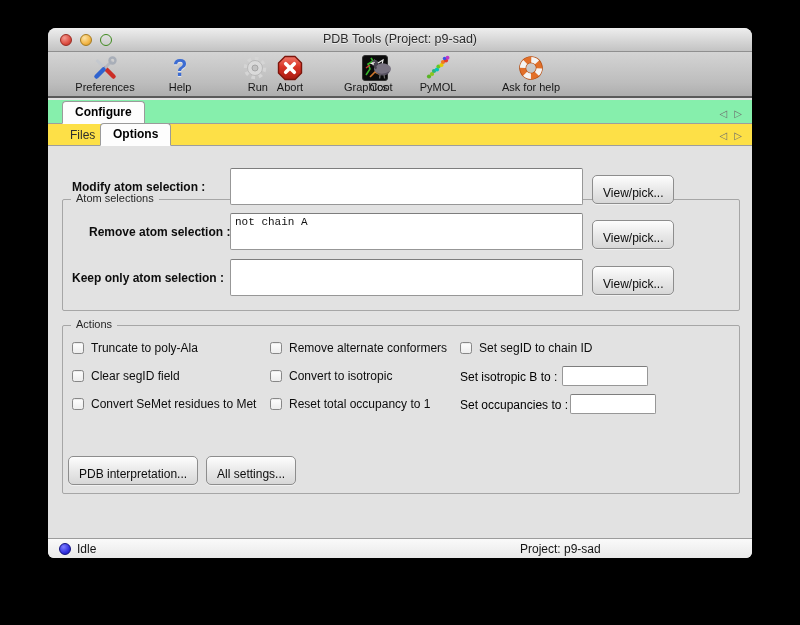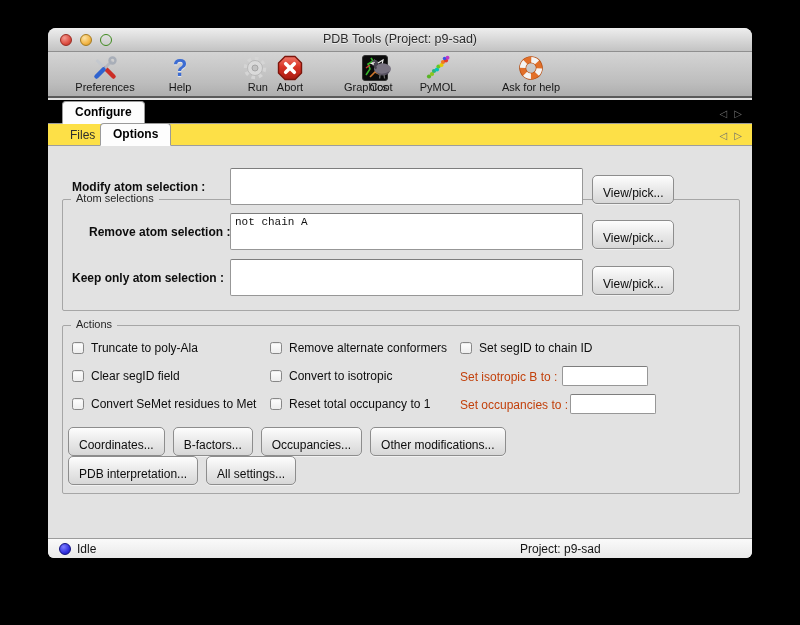--- a/index.html
+++ b/index.html
@@ -26,21 +26,21 @@
   .toolbar{position:absolute;left:0;top:24px;right:0;height:46px;
     background:linear-gradient(#d4d4d4,#bdbdbd 70%,#aeaeae);
     border-bottom:2px solid #5a5a5a;}
   .tool{position:absolute;top:2px;display:flex;flex-direction:column;align-items:center;}
   .tool .ticon{height:27px;display:flex;align-items:center;justify-content:center;}
   .tool .tlabel{font-size:11px;color:#161616;margin-top:0px;white-space:nowrap;}
   .qmark{font-size:24px;font-weight:bold;color:#3c6cd2;line-height:24px;
     text-shadow:0 1px 1px rgba(255,255,255,.7);}
 
   
-  .tabrow{position:absolute;left:0;right:0;border-bottom:1px solid #9d9d9d;background:#000000;}
+  .tabrow{position:absolute;left:0;right:0;border-bottom:1px solid #9d9d9d;background:#86efac;}
   .tabrow1{top:72px;height:24px;}
   .tabrow2{top:96px;height:22px;background:#fde047;}
   .tab{position:absolute;bottom:-1px;font-size:12px;padding:3px 12px 4px;white-space:nowrap;}
   .tab.active{background:#fdfdfd;border:1px solid #9a9a9a;border-bottom:1px solid #fdfdfd;
     border-radius:4px 4px 0 0;font-weight:bold;color:#000;}
   .tab.plain{color:#2e2e2e;border:none;background:none;}
   .tab-arrows{position:absolute;right:10px;bottom:4px;display:flex;gap:7px;
     font-size:10px;color:#6e6e6e;line-height:10px;}
 
   
@@ -58,21 +58,21 @@
   .btn{display:inline-block;background:linear-gradient(#fdfdfd,#e9e9e9 50%,#d7d7d7);
     border:1px solid #8d8d8d;border-radius:5px;font-size:12px;color:#0d0d0d;
     padding:10px 10px 3px;white-space:nowrap;box-shadow:0 1px 0 rgba(255,255,255,.5);}
   .btn.abs{position:absolute;}
 
   .checkrow{position:absolute;display:flex;align-items:center;}
   .checkbox{width:12px;height:12px;background:linear-gradient(#ffffff,#ededed);
     border:1px solid #878787;border-radius:2.5px;margin-right:7px;flex:none;
     box-shadow:inset 0 1px 1px rgba(0,0,0,.08);}
   .checklabel{font-size:12px;color:#0d0d0d;white-space:nowrap;}
-  .plain-label{position:absolute;font-size:12px;color:#c2410c;white-space:nowrap;}
+  .plain-label{position:absolute;font-size:12px;color:#000000;white-space:nowrap;}
 
   .btnrow{position:absolute;display:flex;gap:8px;}
 
   
   .statusbar{position:absolute;left:0;right:0;top:510px;height:20px;
     background:linear-gradient(#fafafa,#e9e9e9);border-top:1px solid #9c9c9c;
     border-radius:0 0 6px 6px;}
   .status-dot{position:absolute;left:11px;top:4px;width:12px;height:12px;border-radius:50%;
     background:radial-gradient(circle at 35% 30%,#7d7dff,#3232e0 60%,#1414a8);
     border:1px solid #101080;}
@@ -270,26 +270,20 @@
       <span class="checkbox"></span>
       <span class="checklabel">Convert SeMet residues to Met</span>
     </div>
     <div class="checkrow" style="left:222px;top:369px;">
       <span class="checkbox"></span>
       <span class="checklabel">Reset total occupancy to 1</span>
     </div>
     <span class="plain-label" style="left:412px;top:370px;">Set occupancies to :</span>
     <div class="entry" style="left:522px;top:366px;width:86px;height:20px;"></div>
 
-    <div class="btnrow" style="left:20px;top:399px;">
-      <span class="btn">Coordinates...</span>
-      <span class="btn">B-factors...</span>
-      <span class="btn">Occupancies...</span>
-      <span class="btn">Other modifications...</span>
-    </div>
     <div class="btnrow" style="left:20px;top:428px;">
       <span class="btn">PDB interpretation...</span>
       <span class="btn">All settings...</span>
     </div>
 
     <div class="statusbar">
       <span class="status-dot"></span>
       <span class="status-text">Idle</span>
       <span class="project-text">Project: p9-sad</span>
     </div>

